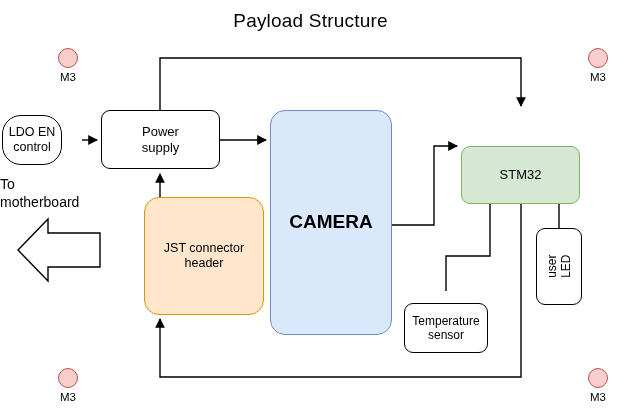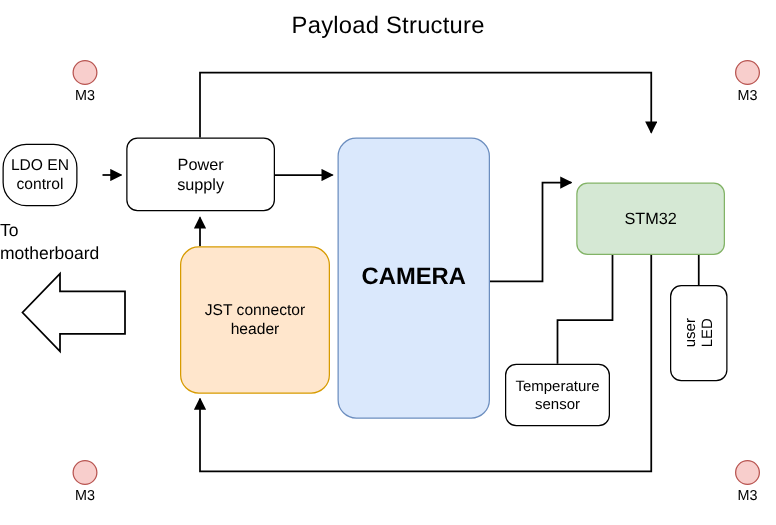--- a/index.html
+++ b/index.html
@@ -71,21 +71,21 @@
               border:1.3px solid #6c8ebf;border-radius:15px;font-size:19px;
               font-weight:bold;">
     <span class="lbl">CAMERA</span>
   </div>
 
   <div class="node" style="left:461px;top:111px;width:119px;height:58px;background:#d5e8d4;
               border:1.3px solid #82b366;border-radius:9px;font-size:13px;margin-top:35px;">
     <span class="lbl">STM32</span>
   </div>
 
-  <div class="node" style="left:404px;top:291px;width:84px;height:50px;background:#fff;
+  <div class="node" style="left:404px;top:303px;width:84px;height:50px;background:#fff;
               border:1.3px solid #000;border-radius:9px;font-size:12px;">
     <span class="lbl">Temperature<br>sensor</span>
   </div>
 
   <div class="node" style="left:536px;top:228px;width:46px;height:77px;background:#fff;
               border:1.3px solid #000;border-radius:9px;font-size:12px;">
     <span class="lbl rot">user<br>LED</span>
   </div>
 
   <div class="free-label" style="left:0px;top:176px;width:100px;">

